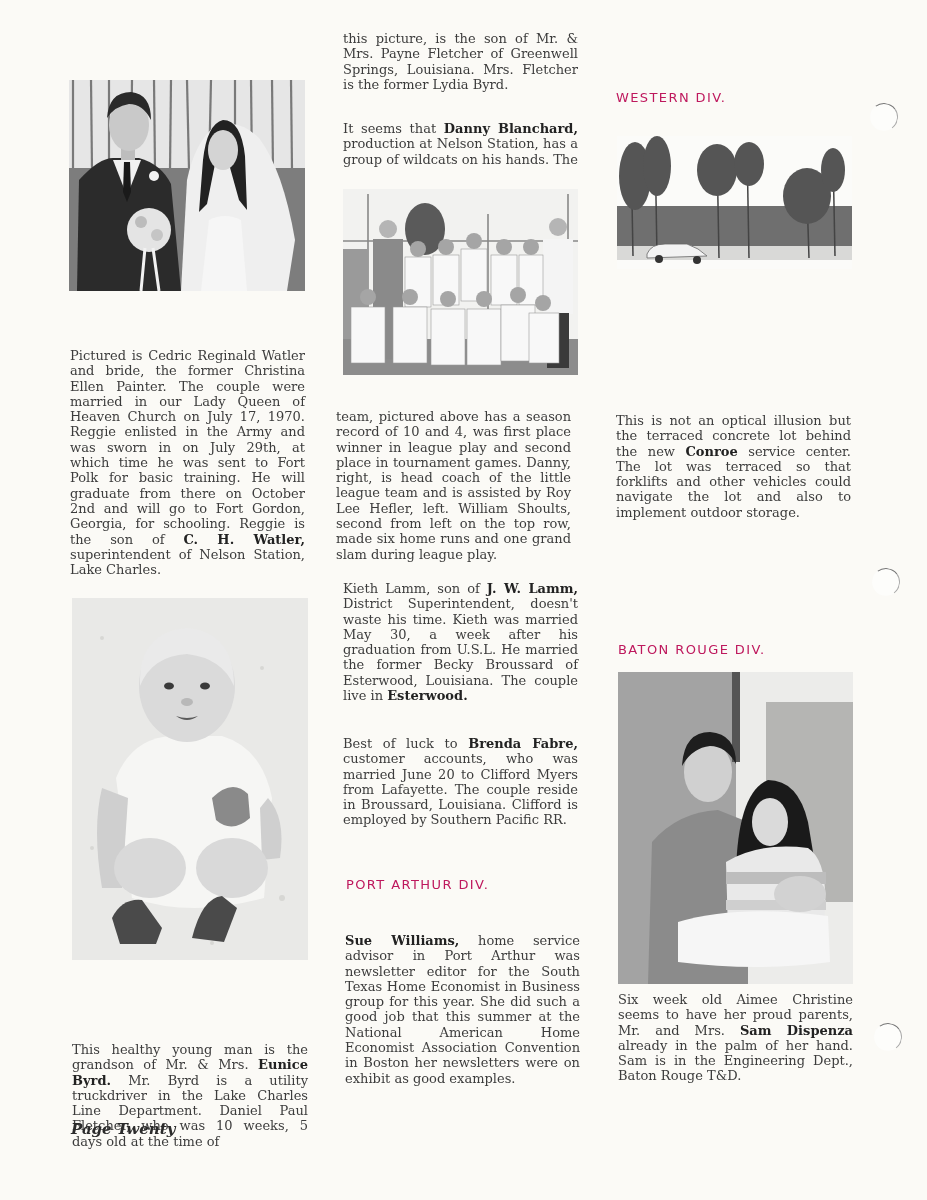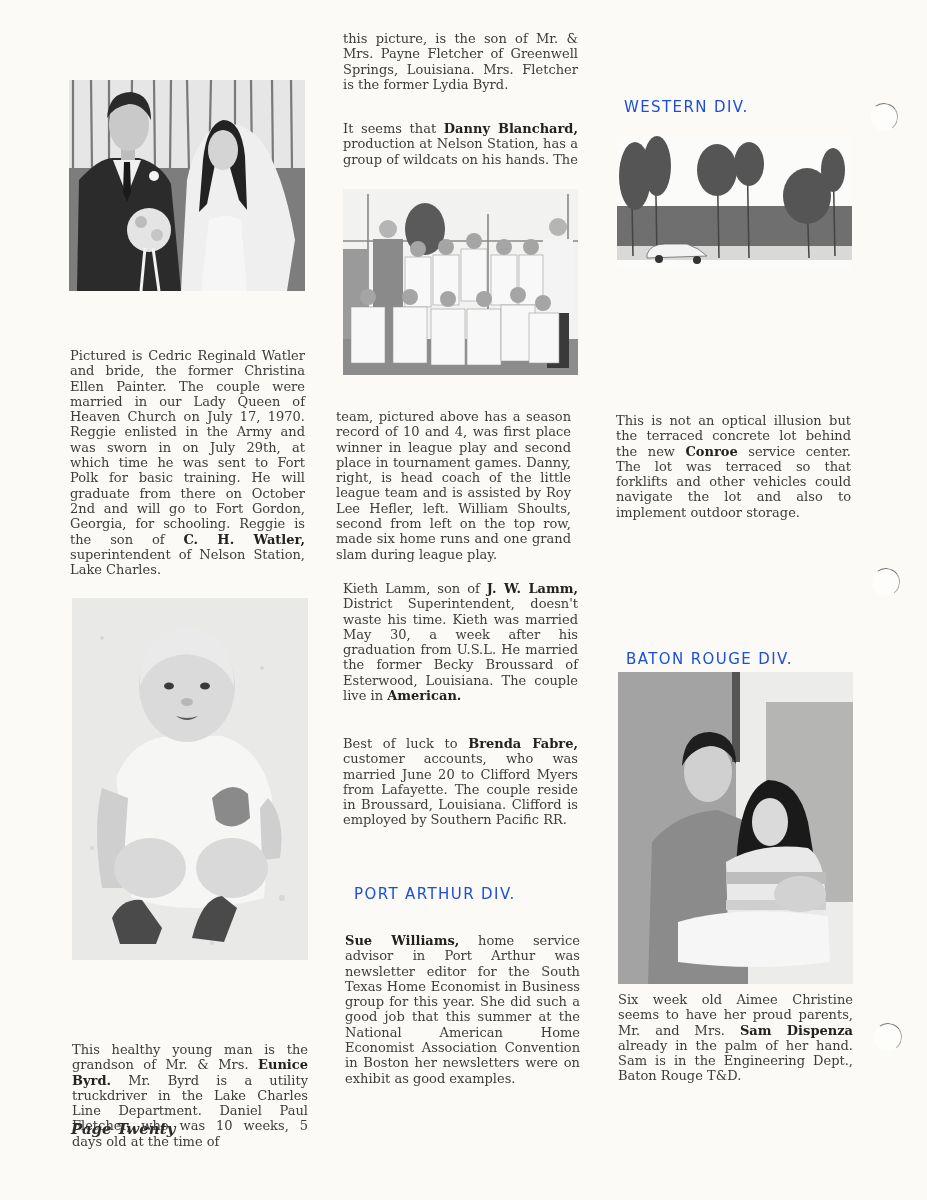--- a/index.html
+++ b/index.html
@@ -10,22 +10,22 @@
     color: #3a3a3a;
   }
   .abs { position: absolute; }
   .para {
     font-size: 13px; line-height: 15.3px; text-align: justify;
     color: #3c3c3c; margin: 0;
   }
   .para b { color: #222; font-weight: bold; }
   .heading {
     font-family: "DejaVu Sans", "Liberation Sans", sans-serif;
-    font-size: 15px; letter-spacing: 1.4px; color: #1d4ed8; font-weight: normal;
-    margin: 8px;
+    font-size: 13px; letter-spacing: 1.4px; color: #be185d; font-weight: normal;
+    margin: 0;
   }
   .photo { position: absolute; overflow: hidden; }
   .photo svg { display: block; width: 100%; height: 100%; }
   .folio {
     font-family: "DejaVu Serif", "Liberation Serif", serif;
     font-style: italic; font-weight: bold; font-size: 15px; color: #2b2b2b;
   }
   .hole {
     position: absolute; width: 26px; height: 26px; border-radius: 50%;
     border-top: 1.6px solid #777; border-right: 1.2px solid #aaa;
@@ -172,21 +172,21 @@
         <circle cx="105" cy="110" r="8"></circle>
       <circle cx="141" cy="110" r="8"></circle>
         <circle cx="175" cy="106" r="8"></circle>
         <circle cx="200" cy="114" r="8"></circle>
     </g>
   </svg>
 </div>
 
 <p class="para abs" style="left:336px; top:389px; width:235px;margin-top:20px;">team, pictured above has a season record of 10 and 4, was first place winner in league play and second place in tournament games. Danny, right, is head coach of the little league team and is assisted by Roy Lee Hefler, left. William Shoults, second from left on the top row, made six home runs and one grand slam during league play.</p>
 
-<p class="para abs" style="left:343px; top:581px; width:235px;"><span>Kieth Lamm, son of </span><b>J. W. Lamm,</b><span> District Superintendent, doesn't waste his time. Kieth was married May 30, a week after his graduation from U.S.L. He married the former Becky Broussard of Esterwood, Louisiana. The couple live in </span><b>American.</b></p>
+<p class="para abs" style="left:343px; top:581px; width:235px;"><span>Kieth Lamm, son of </span><b>J. W. Lamm,</b><span> District Superintendent, doesn't waste his time. Kieth was married May 30, a week after his graduation from U.S.L. He married the former Becky Broussard of Esterwood, Louisiana. The couple live in </span><b>Esterwood.</b></p>
 
 <p class="para abs" style="left:343px; top:736px; width:235px;"><span>Best of luck to </span><b>Brenda Fabre,</b><span> customer accounts, who was married June 20 to Clifford Myers from Lafayette. The couple reside in Broussard, Louisiana. Clifford is employed by Southern Pacific RR.</span></p>
 
 <h2 class="heading abs" style="left:346px; top:877px;">PORT ARTHUR DIV.</h2>
 
 <p class="para abs" style="left:345px; top:933px; width:235px;"><b>Sue Williams,</b><span> home service advisor in Port Arthur was newsletter editor for the South Texas Home Economist in Business group for this year. She did such a good job that this summer at the National American Home Economist Association Convention in Boston her newsletters were on exhibit as good examples.</span></p>
 
 <h2 class="heading abs" style="left:616px; top:90px;">WESTERN DIV.</h2>
 
 <div class="photo" style="left:617px; top:136px; width:235px; height:133px;" aria-label="Tall pine trees behind terraced lot with a parked car">

